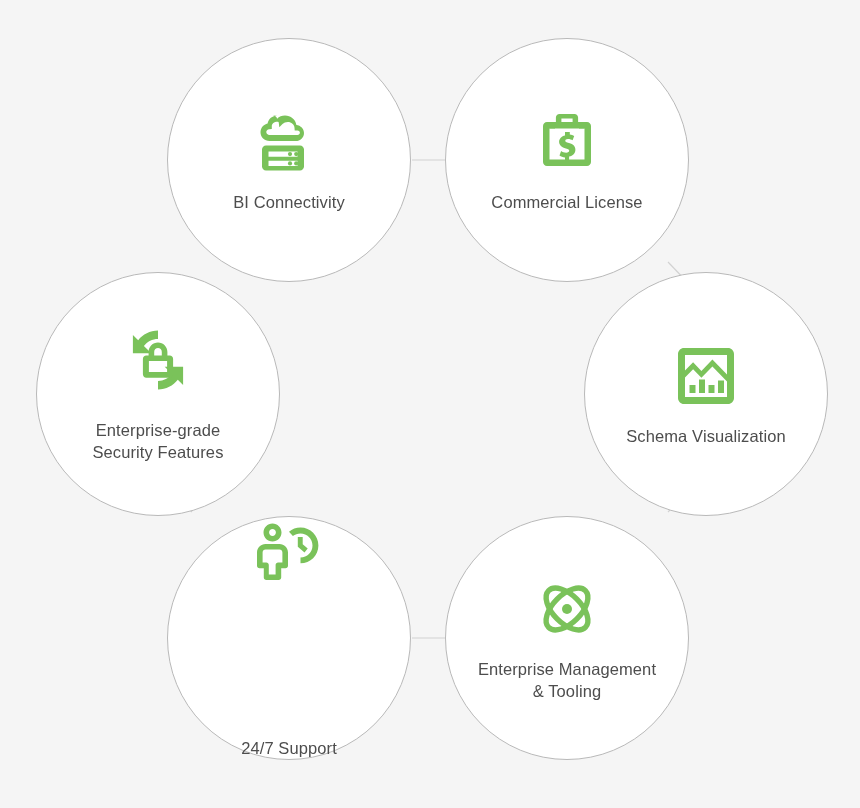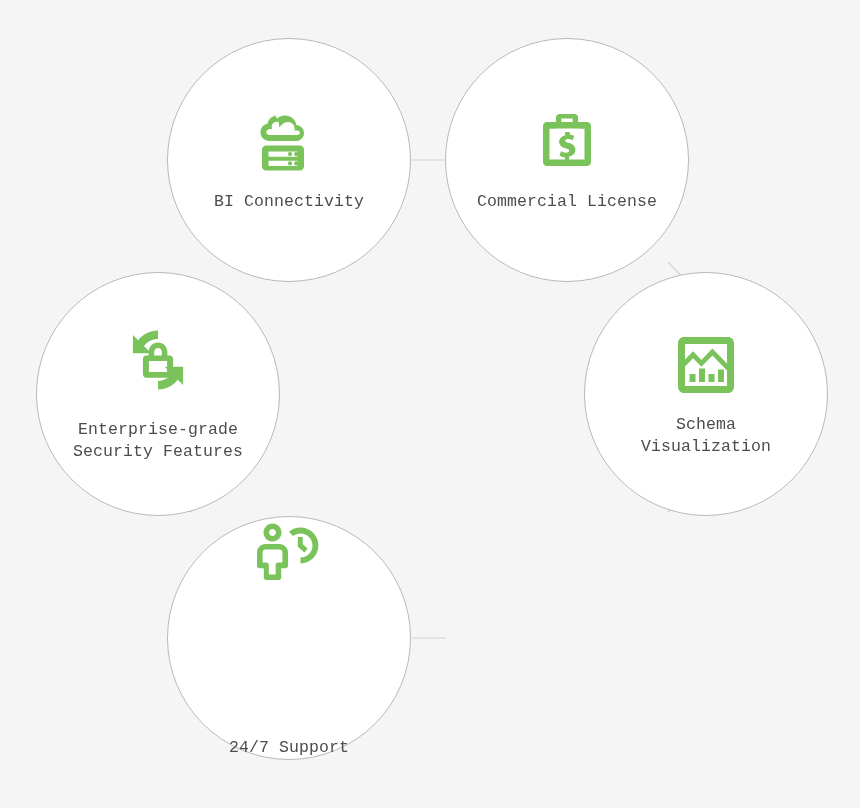--- a/index.html
+++ b/index.html
@@ -11,21 +11,20 @@
     height: 808px;
     background: #f5f5f5;
     font-family: "Liberation Sans", sans-serif;
     overflow: hidden;
   }
 
   #diagram {
     position: relative;
     width: 860px;
     height: 752px;
-    font-family: Liberation Mono, monospace;
   }
 
   .connector-layer {
     position: absolute;
     left: 0;
     top: 0;
     width: 860px;
     height: 808px;
     pointer-events: none;
   }
@@ -131,20 +130,33 @@
           <rect x="15.5" y="41" width="6" height="8"></rect>
           <rect x="25" y="35.5" width="6" height="13.5"></rect>
           <rect x="34.5" y="41" width="6" height="8"></rect>
           <rect x="44" y="36.5" width="6" height="12.5"></rect>
         </g>
       </svg>
     </div>
     <div class="node-label">Schema Visualization</div>
   </div>
 
+  <div class="node pos-bottom-right">
+    <div class="node-icon">
+      <svg width="64" height="64" viewBox="0 0 64 64" xmlns="http://www.w3.org/2000/svg">
+        <g fill="none" stroke="#7ac25a" stroke-width="5.4">
+          <ellipse cx="32" cy="32" rx="14" ry="26" transform="rotate(45 32 32)"></ellipse>
+          <ellipse cx="32" cy="32" rx="14" ry="26" transform="rotate(-45 32 32)"></ellipse>
+        </g>
+        <circle cx="32" cy="32" r="5" fill="#7ac25a"></circle>
+      </svg>
+    </div>
+    <div class="node-label">Enterprise Management
+&amp; Tooling</div>
+  </div>
 
   <div class="node pos-bottom-left">
     <div class="node-icon">
       <svg width="68" height="62" viewBox="0 0 68 62" xmlns="http://www.w3.org/2000/svg">
         <g fill="#7ac25a">
           <path d="M17.5 2.5c-5 0-9 4-9 9s4 9 9 9 9-4 9-9-4-9-9-9zm0 5.6c1.9 0 3.4 1.5 3.4 3.4s-1.5 3.4-3.4 3.4-3.4-1.5-3.4-3.4 1.5-3.4 3.4-3.4z"></path>
           <path d="M10.5 23C5.8 23 2 26.8 2 31.5v13.2c0 1.4 1.1 2.5 2.5 2.5h4.3v9.3c0 1.4 1.1 2.5 2.5 2.5h12.4c1.4 0 2.5-1.1 2.5-2.5v-9.3h4.3c1.4 0 2.5-1.1 2.5-2.5V31.5c0-4.7-3.8-8.5-8.5-8.5h-14zm0 5.6h14c1.6 0 2.9 1.3 2.9 2.9v10.1h-4.3c-1.4 0-2.5 1.1-2.5 2.5v9.3h-6.8v-9.3c0-1.4-1.1-2.5-2.5-2.5H7.6V31.5c0-1.6 1.3-2.9 2.9-2.9z"></path>
           <path d="M45.5 6.5c-4.4 0-8.4 1.6-11.5 4.2l3.9 4.4c2.1-1.7 4.7-2.7 7.6-2.7 6.6 0 12 5.4 12 12s-5.4 12-12 12v5.9c9.9 0 17.9-8 17.9-17.9s-8-17.9-17.9-17.9z"></path>
           <path d="M42.8 16v9.8l6.7 5.6 3.2-3.9-5-4.2V16h-4.9z"></path>
         </g>

